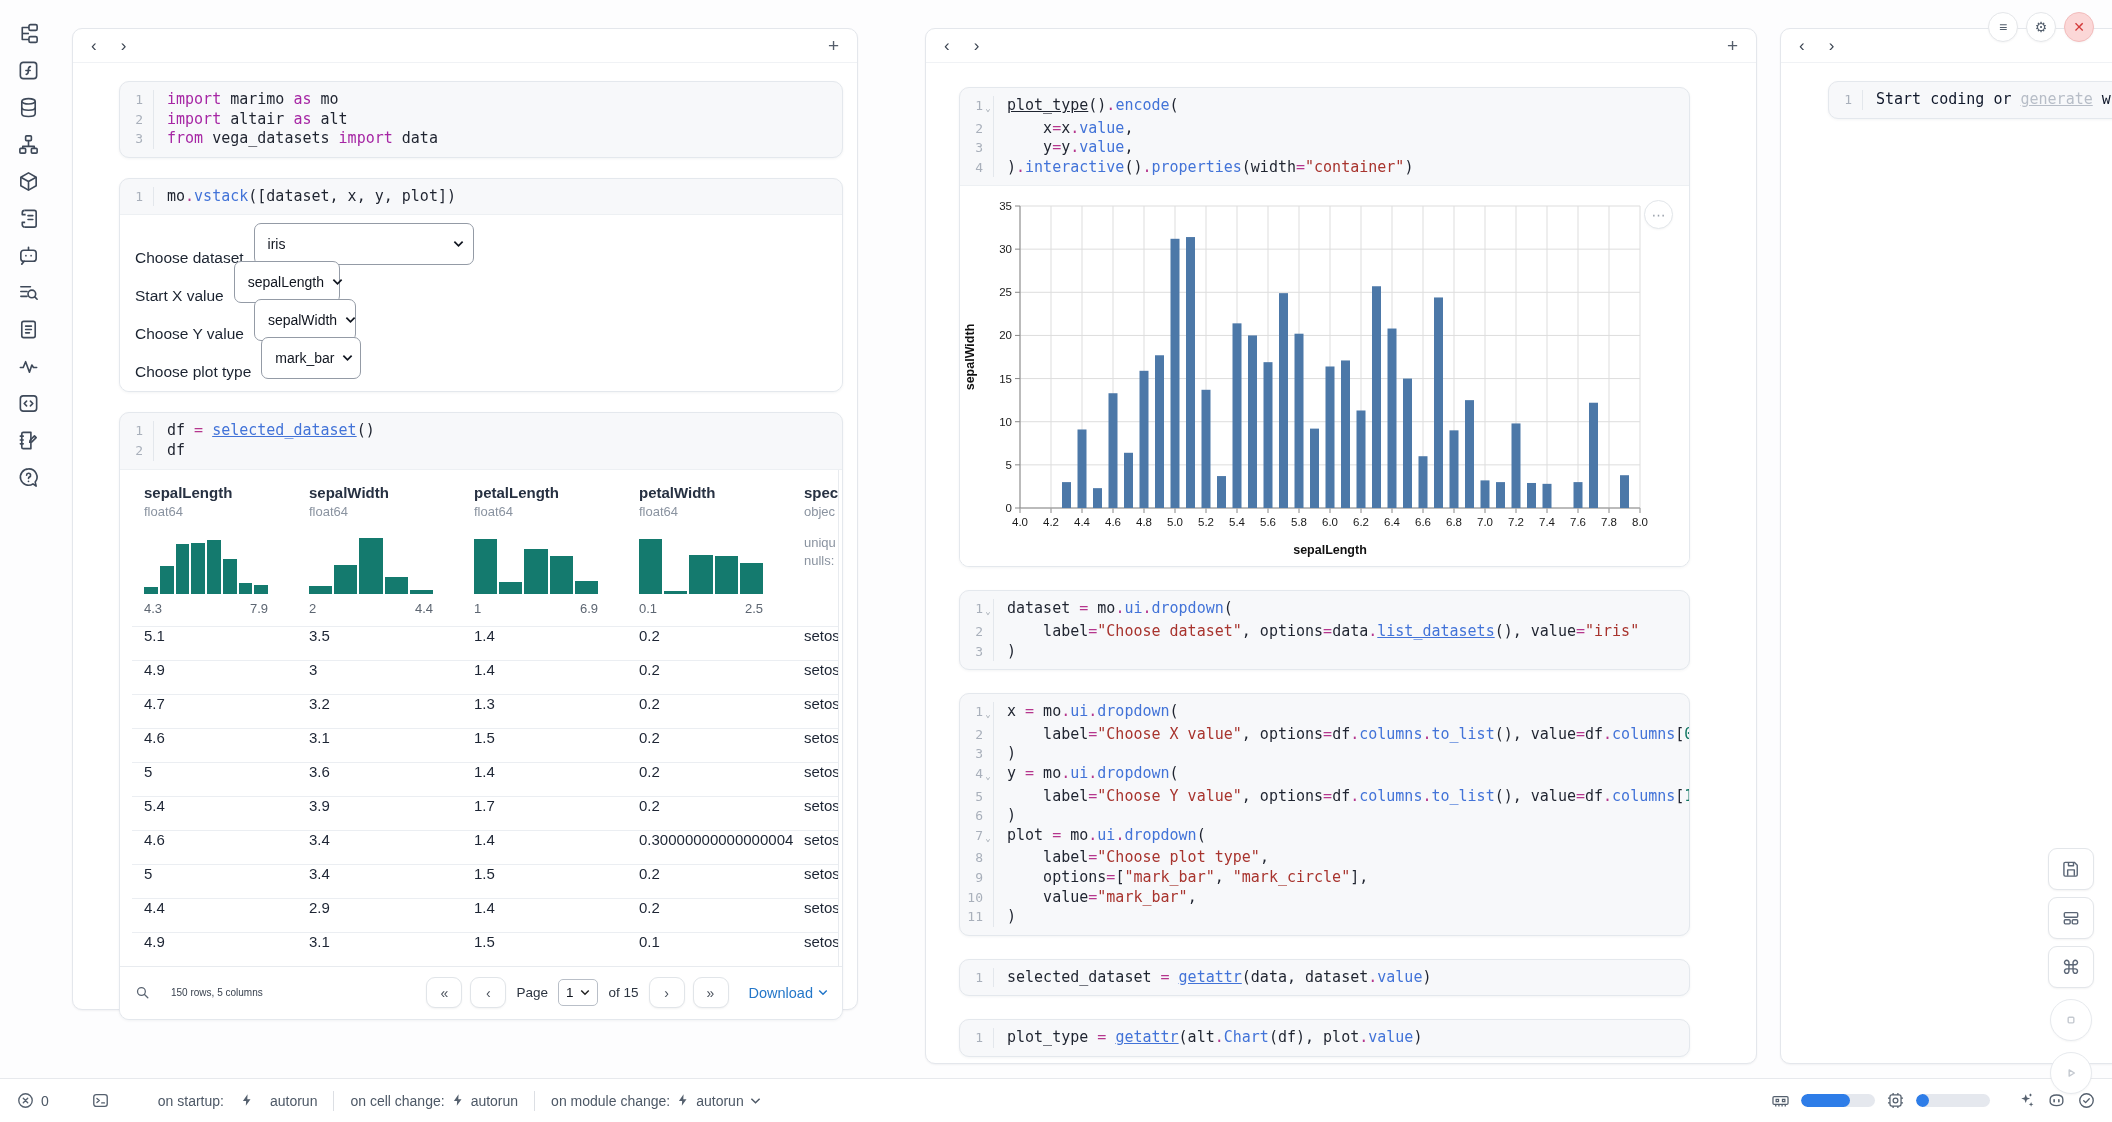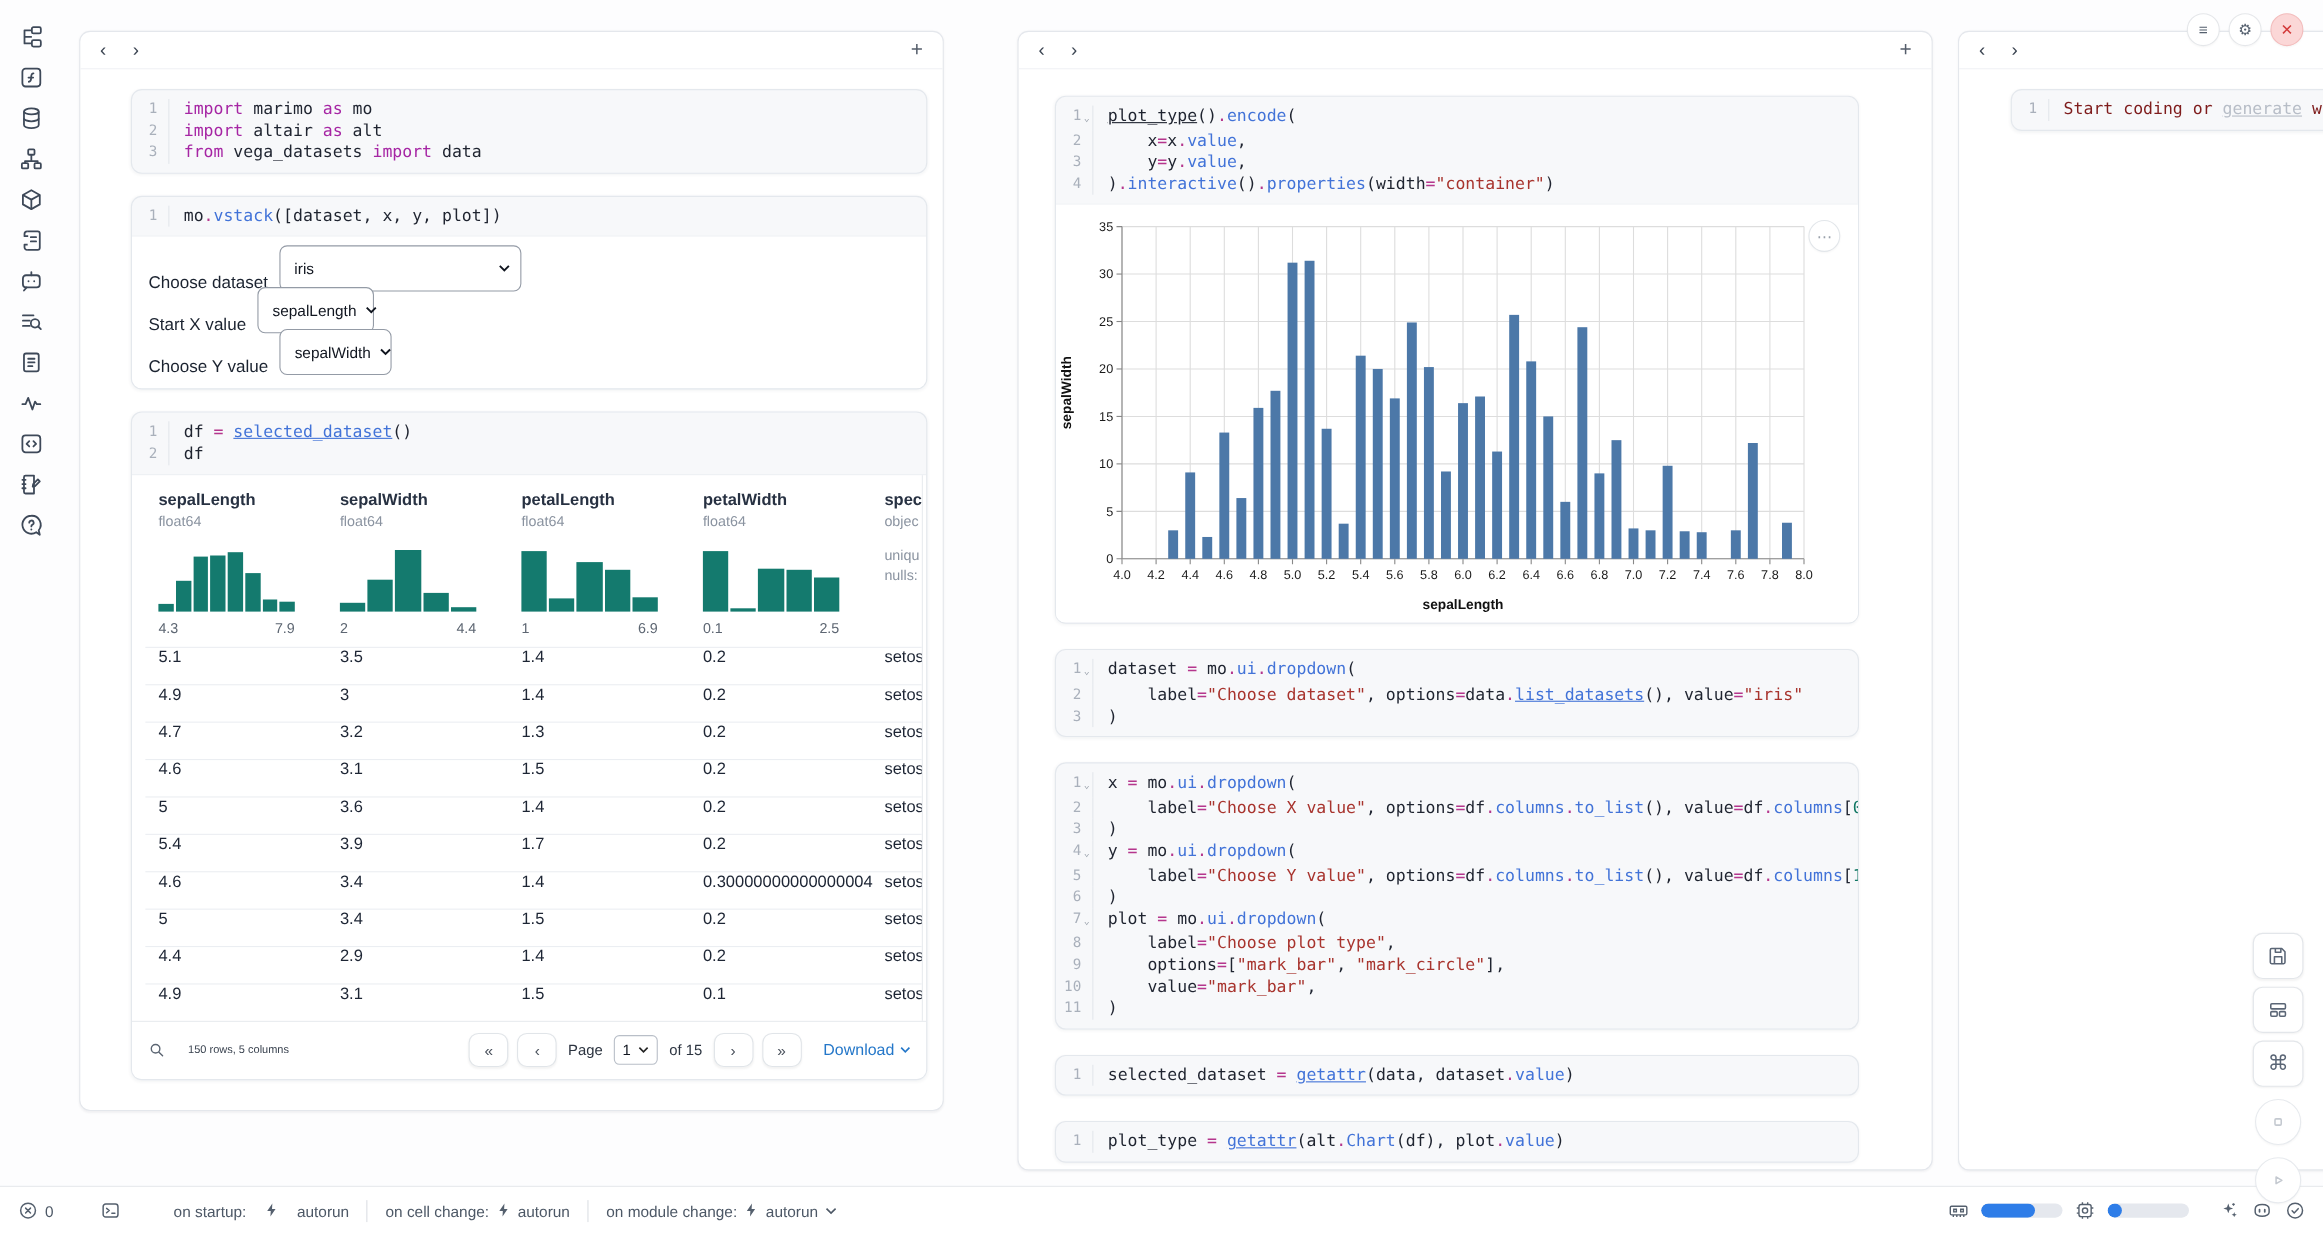--- a/index.html
+++ b/index.html
@@ -30,21 +30,21 @@
   .code{padding:8px 0;font-family:"DejaVu Sans Mono",monospace;font-size:15px;}
   .line{display:flex;align-items:stretch;line-height:19.6px;}
   .ln{width:17px;margin-left:6px;text-align:right;color:#a9b0bb;font-size:13px;flex:none;}
   .fold{width:10px;text-align:center;color:#98a0aa;font-size:9px;flex:none;padding-top:3px;}
   .lc{border-left:1px solid #e3e7ec;padding-left:13px;margin-left:0;white-space:pre;flex:1;}
   .tk-kw{color:#a626a4;} .tk-fn{color:#4273d8;}
   .tk-fnu{color:#4273d8;text-decoration:underline;}
   .tk-plu{color:#1f2430;text-decoration:underline;}
   .tk-str{color:#a8342e;} .tk-op{color:#b5368d;} .tk-num{color:#0f7662;}
   .tk-pl{color:#1f2430;}
-  .tk-ph{color:#7f1d1d;} .tk-phu{color:#b7bdc7;text-decoration:underline;}
+  .tk-ph{color:#0f172a;} .tk-phu{color:#b7bdc7;text-decoration:underline;}
   .output{background:#fff;border-top:1px solid #edf0f3;}
   
   .controls{padding:16px 18px 20px 15px;display:flex;flex-direction:column;gap:12px;}
   .ctl-row{display:flex;align-items:center;gap:10px;height:26px;}
   .ctl-label{font-size:15.5px;color:#1b2330;margin-top:27px;}
   .dd{height:42px;border:1px solid #949ba6;border-radius:7px;background:#fff;
       display:inline-flex;align-items:center;justify-content:space-between;
       padding:0 9px 0 13px;font-size:14px;color:#10151f;box-sizing:border-box;cursor:pointer;}
   .dd svg{width:11px;height:8px;flex:none;margin-left:8px;}
   
@@ -228,20 +228,29 @@
               <span>sepalLength</span>
               <svg viewBox="0 0 12 8" width="11" height="8" fill="none" stroke="#10151f" stroke-width="1.9">
                 <path d="M1.5 1.5L6 6l4.5-4.5"></path>
               </svg>
             </span>
           </div>
           <div class="ctl-row">
             <span class="ctl-label">Choose Y value</span>
             <span class="dd" style="width: 102px;">
               <span>sepalWidth</span>
+              <svg viewBox="0 0 12 8" width="11" height="8" fill="none" stroke="#10151f" stroke-width="1.9">
+                <path d="M1.5 1.5L6 6l4.5-4.5"></path>
+              </svg>
+            </span>
+          </div>
+          <div class="ctl-row">
+            <span class="ctl-label">Choose plot type</span>
+            <span class="dd" style="width: 100px;">
+              <span>mark_bar</span>
               <svg viewBox="0 0 12 8" width="11" height="8" fill="none" stroke="#10151f" stroke-width="1.9">
                 <path d="M1.5 1.5L6 6l4.5-4.5"></path>
               </svg>
             </span>
           </div>
         </div>
     </div>
     <div class="cell">
         <div class="code">
           <div class="line">

